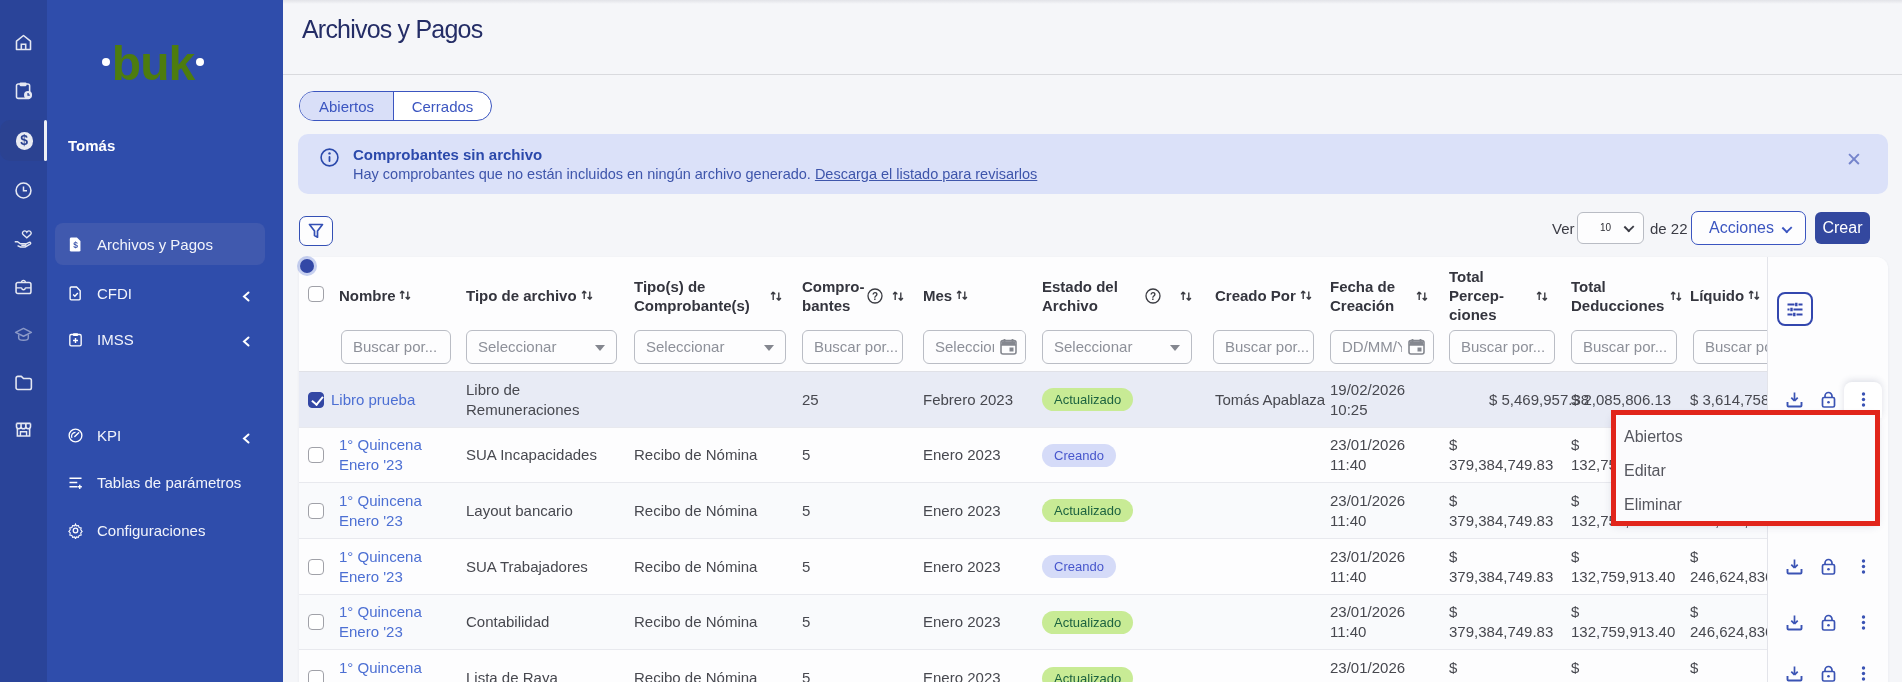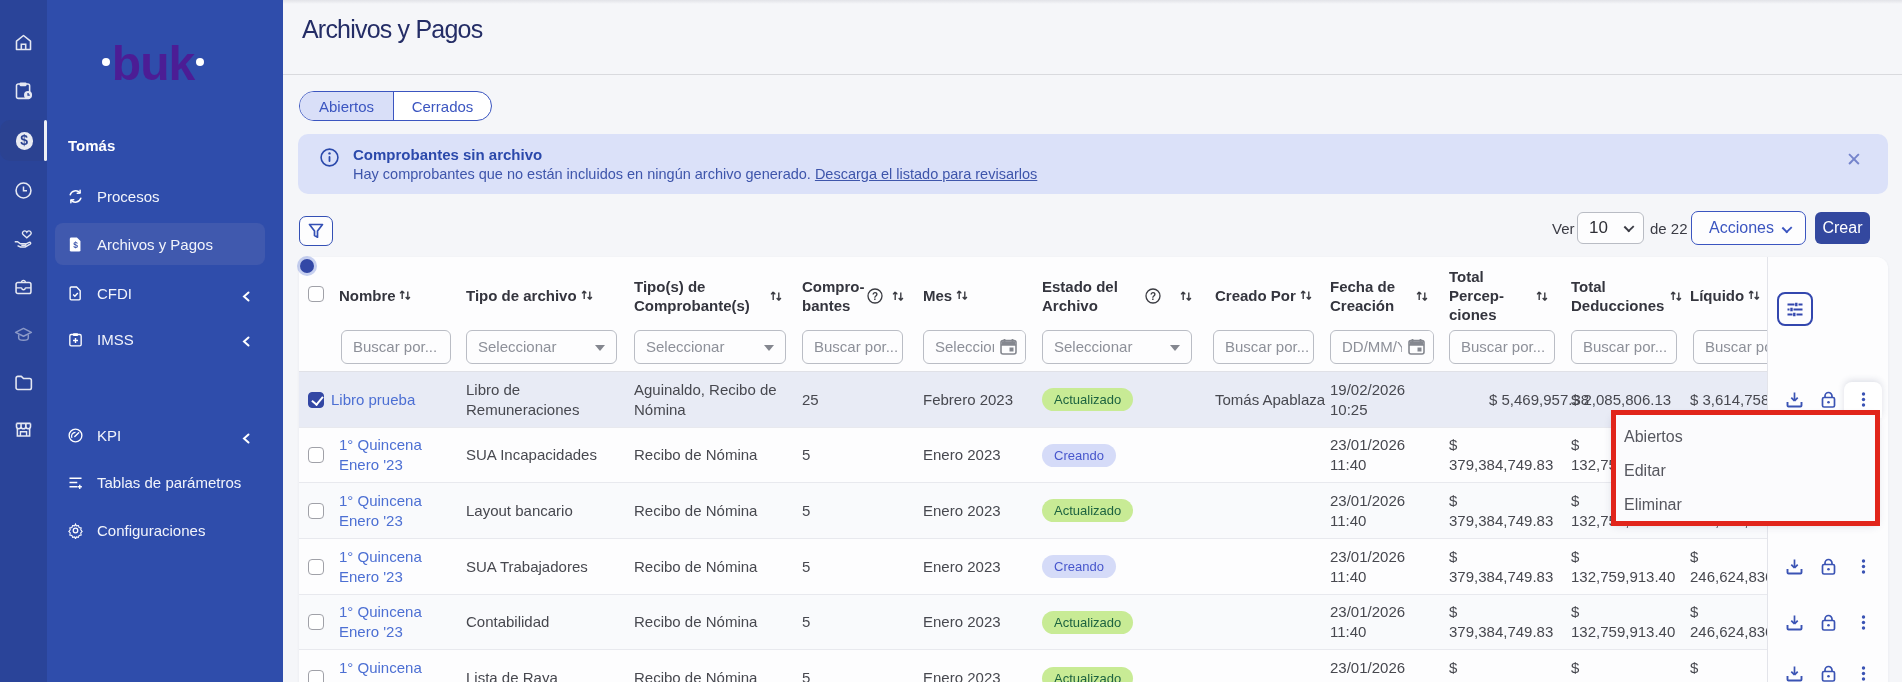--- a/index.html
+++ b/index.html
@@ -5,21 +5,21 @@
 * { margin:0; padding:0; box-sizing:border-box; }
 html,body { width:1902px; height:682px; overflow:hidden; font-family:"Liberation Sans", sans-serif; background:#f5f6f9; position:relative; }
 
 #rail { position:absolute; left:0; top:0; width:47px; height:682px; background:#2a4499; }
 #menu { position:absolute; left:47px; top:0; width:236px; height:682px; background:#2f4dab; }
 .railicon { position:absolute; left:13px; width:21px; height:21px; opacity:.88; }
 .railicon svg { width:21px; height:21px; display:block; }
 #railActive { position:absolute; left:0; top:120px; width:44px; height:41px; background:#2b4291; border-radius:10px 0 0 10px; }
 #railBar { position:absolute; left:43.5px; top:120px; width:3.5px; height:41px; background:#eef0f6; border-radius:2px; }
 #railDollar { position:absolute; left:15.5px; top:132px; width:17.5px; height:17.5px; background:#e9ebf3; border-radius:50%; color:#2b4291; font-size:14px; font-weight:700; text-align:center; line-height:17.5px; }
-#logo { position:absolute; left:47px; top:36px; width:212px; text-align:center; color:#4c1d95; font-size:48px; font-weight:700; letter-spacing:-1px; }
+#logo { position:absolute; left:47px; top:36px; width:212px; text-align:center; color:#4d7c0f; font-size:48px; font-weight:700; letter-spacing:-1px; }
 #logo .d { display:inline-block; width:8px; height:8px; background:#fff; border-radius:50%; vertical-align:14px; }
 #nomina { position:absolute; left:68px; top:137px; color:#fff; font-size:15px; font-weight:700; }
 .mitem { position:absolute; left:8px; width:220px; height:42px; color:#f2f4fb; font-size:15px; display:flex; align-items:center; }
 .mitem .mi { width:17px; height:17px; margin-left:12px; margin-right:13px; flex:0 0 17px; }
 .mitem .mi svg { width:17px; height:17px; display:block; }
 .mitem.active { background:#4059ae; border-radius:8px; width:210px; }
 .chev { position:absolute; left:194px; width:11px; height:11px; }
 
 #title { position:absolute; left:302px; top:15px; font-size:25px; font-weight:500; color:#242d66; letter-spacing:-0.8px; }
 #hdivider { position:absolute; left:283px; top:74px; width:1619px; height:1px; background:#d9dade; }
@@ -31,21 +31,21 @@
 #alert { position:absolute; left:298px; top:134px; width:1590px; height:60px; background:#dbe1f9; border-radius:10px; }
 #alert .ic { position:absolute; left:22px; top:14px; width:19px; height:19px; }
 #alert .t1 { position:absolute; left:55px; top:12px; font-size:15px; font-weight:700; color:#2b49ab; }
 #alert .t2 { position:absolute; left:55px; top:32px; font-size:14.5px; color:#3e55ab; }
 #alert .t2 a { color:#3e55ab; text-decoration:underline; font-weight:500; }
 #alert .x { position:absolute; right:26px; top:14px; font-size:19px; color:#7584cc; }
 
 #fbtn { position:absolute; left:299px; top:216px; width:34px; height:30px; border:1.5px solid #3450b5; border-radius:7px; background:#fdfdfe; display:flex; align-items:center; justify-content:center; }
 
 #ver { position:absolute; left:1552px; top:220px; font-size:15px; color:#3a3b44; }
-#versel { position:absolute; left:1577px; top:212px; width:67px; height:32px; border:1px solid #b9bcc4; border-radius:6px; background:#fdfdfe; font-size:17px; color:#2e2f36; line-height:30px; padding-left:11px; }
+#versel { position:absolute; left:1577px; top:212px; width:67px; height:32px; border:1px solid #b9bcc4; border-radius:6px; background:#fdfdfe; font-size:10px; color:#2e2f36; line-height:30px; padding-left:22px; }
 #versel .c { position:absolute; right:10px; top:12px; width:8px; height:8px; border-left:2px solid #3a3b44; border-bottom:2px solid #3a3b44; transform:rotate(-45deg) scale(1,.9); margin-top:-2px; }
 #de22 { position:absolute; left:1650px; top:220px; font-size:15px; color:#3a3b44; }
 #acciones { position:absolute; left:1691px; top:211px; width:115px; height:34px; border:1.5px solid #3b55c0; border-radius:7px; background:#fdfdfe; color:#3b55c0; font-size:16px; line-height:31px; padding-left:17px; }
 #acciones .c { position:absolute; right:14px; top:12px; width:8px; height:8px; border-left:2px solid #3b55c0; border-bottom:2px solid #3b55c0; transform:rotate(-45deg) scale(1,.9); }
 #crear { position:absolute; left:1815px; top:212px; width:55px; height:32px; border-radius:6px; background:#33489f; color:#fff; font-size:16px; text-align:center; line-height:32px; }
 
 #table { position:absolute; left:299px; top:257px; width:1589px; height:425px; background:#fdfdfe; border-radius:12px 12px 0 0; box-shadow:0 1px 3px rgba(40,50,90,.07); }
 #bluedot { position:absolute; left:300px; top:259px; width:14px; height:14px; background:#3348a6; border-radius:50%; box-shadow:0 0 0 3px rgba(99,125,216,.35); z-index:5; }
 .hl { position:absolute; font-size:15px; font-weight:700; color:#34353e; line-height:19px; z-index:2; }
 .sort { position:absolute; z-index:2; }
@@ -126,28 +126,20 @@
     </span>
 <span class="railicon" style="top:419px;">
       <svg viewBox="0 0 24 24" fill="none" stroke="#fff" stroke-width="1.8">
         <path d="M4 5h16M4 5v3.5a2.6 2.6 0 0 0 5.2 0V5M9.2 5v3.5a2.7 2.7 0 0 0 5.4 0V5m.2 0v3.5a2.6 2.6 0 0 0 5.2 0V5"></path>
         <path d="M5 11v8.5h14V11"></path>
         <path d="M8.5 19.5v-5h7v5" stroke-width="1.6"></path>
       </svg>
     </span>
 </div>
 <div id="menu">
-<div class="mitem" style="top:175px;"><span class="mi">
-        <svg viewBox="0 0 24 24" fill="none" stroke="#fff" stroke-width="2.1" stroke-linecap="round" stroke-linejoin="round">
-          <path d="M4.5 9.5a8 8 0 0 1 13.6-2.8"></path>
-          <path d="M18.5 3.2v4l-4 .1"></path>
-          <path d="M19.5 14.5a8 8 0 0 1-13.6 2.8"></path>
-          <path d="M5.5 20.8v-4l4-.1"></path>
-        </svg>
-      </span>Procesos</div>
 <div class="mitem active" style="top:223px;"><span class="mi">
         <svg viewBox="0 0 24 24" fill="#fff">
           <path d="M6 2h8l5 5v13a2 2 0 0 1-2 2H6a2 2 0 0 1-2-2V4a2 2 0 0 1 2-2z"></path>
           <text x="12" y="17" font-size="12" font-weight="bold" fill="#4059ae" text-anchor="middle" font-family="Liberation Sans">$</text>
         </svg>
       </span>Archivos y Pagos</div>
 <div class="mitem" style="top:272px;"><span class="mi">
         <svg viewBox="0 0 24 24" fill="none" stroke="#fff" stroke-width="1.9">
           <path d="M6 2.8h7.5L18.6 8v11.5a1.6 1.6 0 0 1-1.6 1.6H6a1.6 1.6 0 0 1-1.6-1.6V4.4A1.6 1.6 0 0 1 6 2.8z"></path>
           <path d="M8.7 13.5l2.4 2.4 4.2-4.6" stroke-width="2"></path>
@@ -310,21 +302,20 @@
 <div id="hborder"></div>
 
 <div class="row" style="top:372px; height:56px; background:#e8ebf5;">
   <div class="cell" style="left:9px;">
       <span class="cb on"></span>
     </div>
   <div class="cell" style="left:32px; width:118px;">
       <a>Libro prueba</a>
     </div>
   <div class="cell" style="left:167px; width:158px;">Libro de Remuneraciones</div>
-  <div class="cell" style="left:335px; width:158px;">Aguinaldo, Recibo de Nómina</div>
   <div class="cell" style="left:503px; width:110px;">25</div>
   <div class="cell" style="left:624px; width:110px;">Febrero 2023</div>
   <div class="cell" style="left:743px; width:163px;">
       <span class="pill g">Actualizado</span>
     </div>
   <div class="cell" style="left:916px; width:112px;">Tomás Apablaza</div>
   <div class="cell" style="left:1031px; width:110px;">19/02/2026 10:25</div>
   <div class="cell" style="left:1150px; width:112px;margin-left:40px;">$ 5,469,957.38</div>
   <div class="cell" style="left:1272px; width:112px;">$ 2,085,806.13</div>
   <div class="cell" style="left:1391px; width:120px; white-space:nowrap;">$ 3,614,758.25</div>

